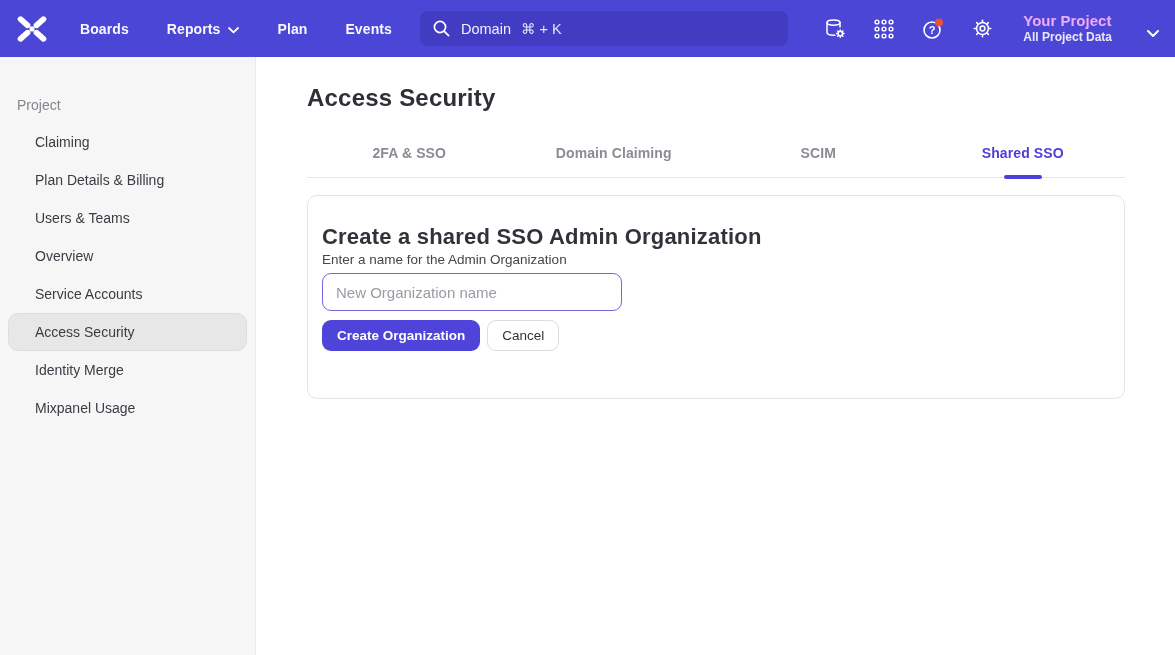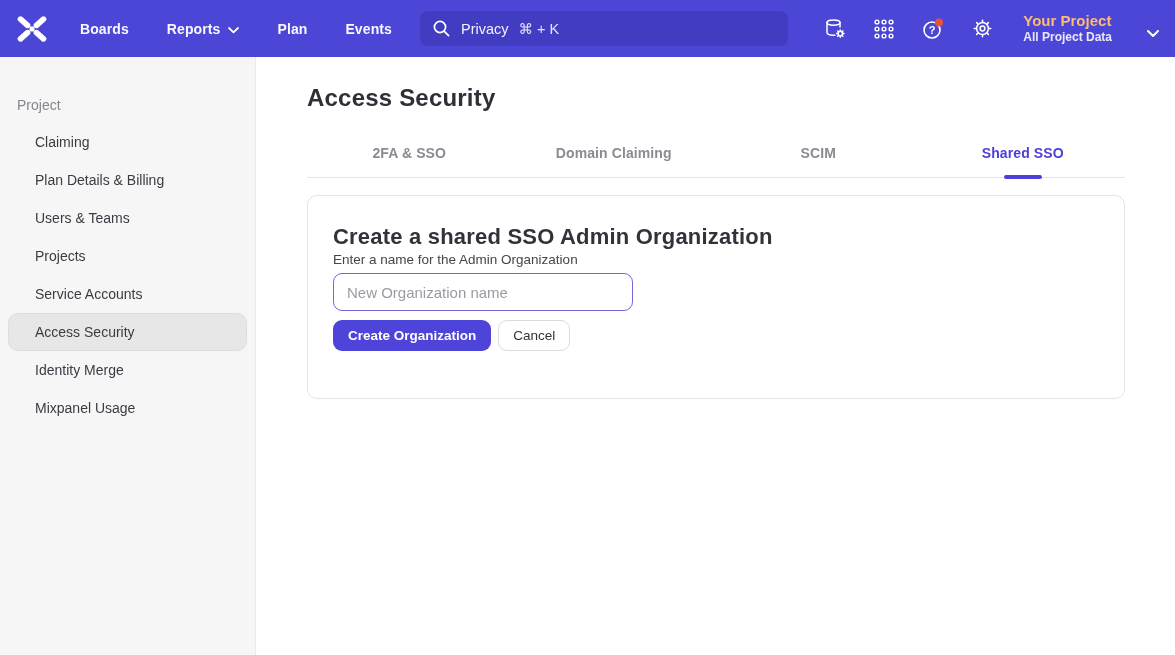--- a/index.html
+++ b/index.html
@@ -32,21 +32,21 @@
     width: 368px; height: 35px;
     background: #423cc2; border-radius: 8px;
     display: flex; align-items: center; gap: 10px;
     padding: 0 12px; cursor: text;
   }
   .search-text { font-size: 14.5px; color: rgba(255,255,255,0.93); }
   .search-shortcut { font-size: 14.5px; color: rgba(255,255,255,0.85); }
   .nav-right { position: absolute; right: 16px; top: 0; height: 57px; display: flex; align-items: center; gap: 25px; }
   .nav-icon { width: 24px; height: 24px; display: flex; align-items: center; justify-content: center; cursor: pointer; position: relative; }
   .project { text-align: left; cursor: pointer; margin-left: 4px; }
-  .project-name { font-size: 15px; font-weight: bold; color: #fdba74; line-height: 18px; }
+  .project-name { font-size: 15px; font-weight: bold; color: #f0abfc; line-height: 18px; }
   .project-sub  { font-size: 12px; font-weight: bold; color: rgba(255,255,255,0.88); line-height: 15px; }
   .project-chevron { margin-left: 10px; margin-top: 8px; cursor: pointer; }
 
   
   .content { display: flex; flex: 1; min-height: 0; }
   .sidebar {
     width: 256px; flex: 0 0 256px;
     background: #f6f6f6;
     border-right: 1px solid #e9e9e9;
   }
@@ -74,21 +74,21 @@
   .tab.active { color: #4c40d8; }
   .tab.active::after {
     content: ""; position: absolute; left: 50%; transform: translateX(-50%);
     bottom: -2px; width: 38px; height: 4px; border-radius: 2px; background: #4c40d8;
   }
 
   .card {
     width: 818px; height: 204px;
     margin-top: 17px;
     border: 1px solid #e4e4e6; border-radius: 10px;
-    padding: 28px 0 0 25px;
+    padding: 28px 0 0 14px;
     background: #fff;
   }
   .card-title { font-size: 22px; font-weight: bold; color: #32323a; letter-spacing: 0.2px; }
   .field-label { margin-top: 31px; font-size: 13.5px; color: #45454d; }
   .org-input {
     display: block; margin-top: 5px;
     width: 300px; height: 38px;
     border: 1.5px solid #7268de; border-radius: 9px;
     padding: 0 13px; font-size: 15px; color: #32323a;
     outline: none; font-family: "Liberation Sans", sans-serif;
@@ -128,21 +128,21 @@
       <a class="nav-item">Events</a>
     </nav>
 
     <div class="search">
       <span style="display:flex;">
         <svg width="19" height="19" viewBox="0 0 19 19">
             <circle cx="8" cy="8" r="5.6" fill="none" stroke="#fff" stroke-width="1.7"></circle>
             <line x1="12.3" y1="12.3" x2="16.6" y2="16.6" stroke="#fff" stroke-width="1.7" stroke-linecap="round"></line>
           </svg>
       </span>
-      <span class="search-text">Privacy</span>
+      <span class="search-text">Domain</span>
       <span class="search-shortcut">⌘ + K</span>
     </div>
 
     <div class="nav-right">
       <span class="nav-icon">
         <svg width="24" height="24" viewBox="0 0 24 24" fill="none" stroke="#fff" stroke-width="1.5" stroke-linecap="round">
           <ellipse cx="10.5" cy="5.6" rx="6.5" ry="2.7"></ellipse>
           <path d="M4 5.6 V15.6 c0 1.5 2.9 2.7 6.5 2.7 c0.5 0 1 0 1.4-0.1"></path>
           <path d="M17 5.6 V10"></path>
           <circle cx="17.3" cy="16.6" r="2.3"></circle>
@@ -203,21 +203,21 @@
   </header>
 
   <div class="content">
 
     <aside class="sidebar">
       <div class="sb-section">Project</div>
       <ul class="sb-list">
         <li class="sb-item">Claiming</li>
         <li class="sb-item">Plan Details &amp; Billing</li>
         <li class="sb-item">Users &amp; Teams</li>
-        <li class="sb-item">Projects</li>
+        <li class="sb-item">Overview</li>
         <li class="sb-item">Service Accounts</li>
         <li class="sb-item active">Access Security</li>
         <li class="sb-item">Identity Merge</li>
         <li class="sb-item">Mixpanel Usage</li>
       </ul>
     </aside>
 
     <main class="main">
       <h2 class="page-title">Access Security</h2>
 

